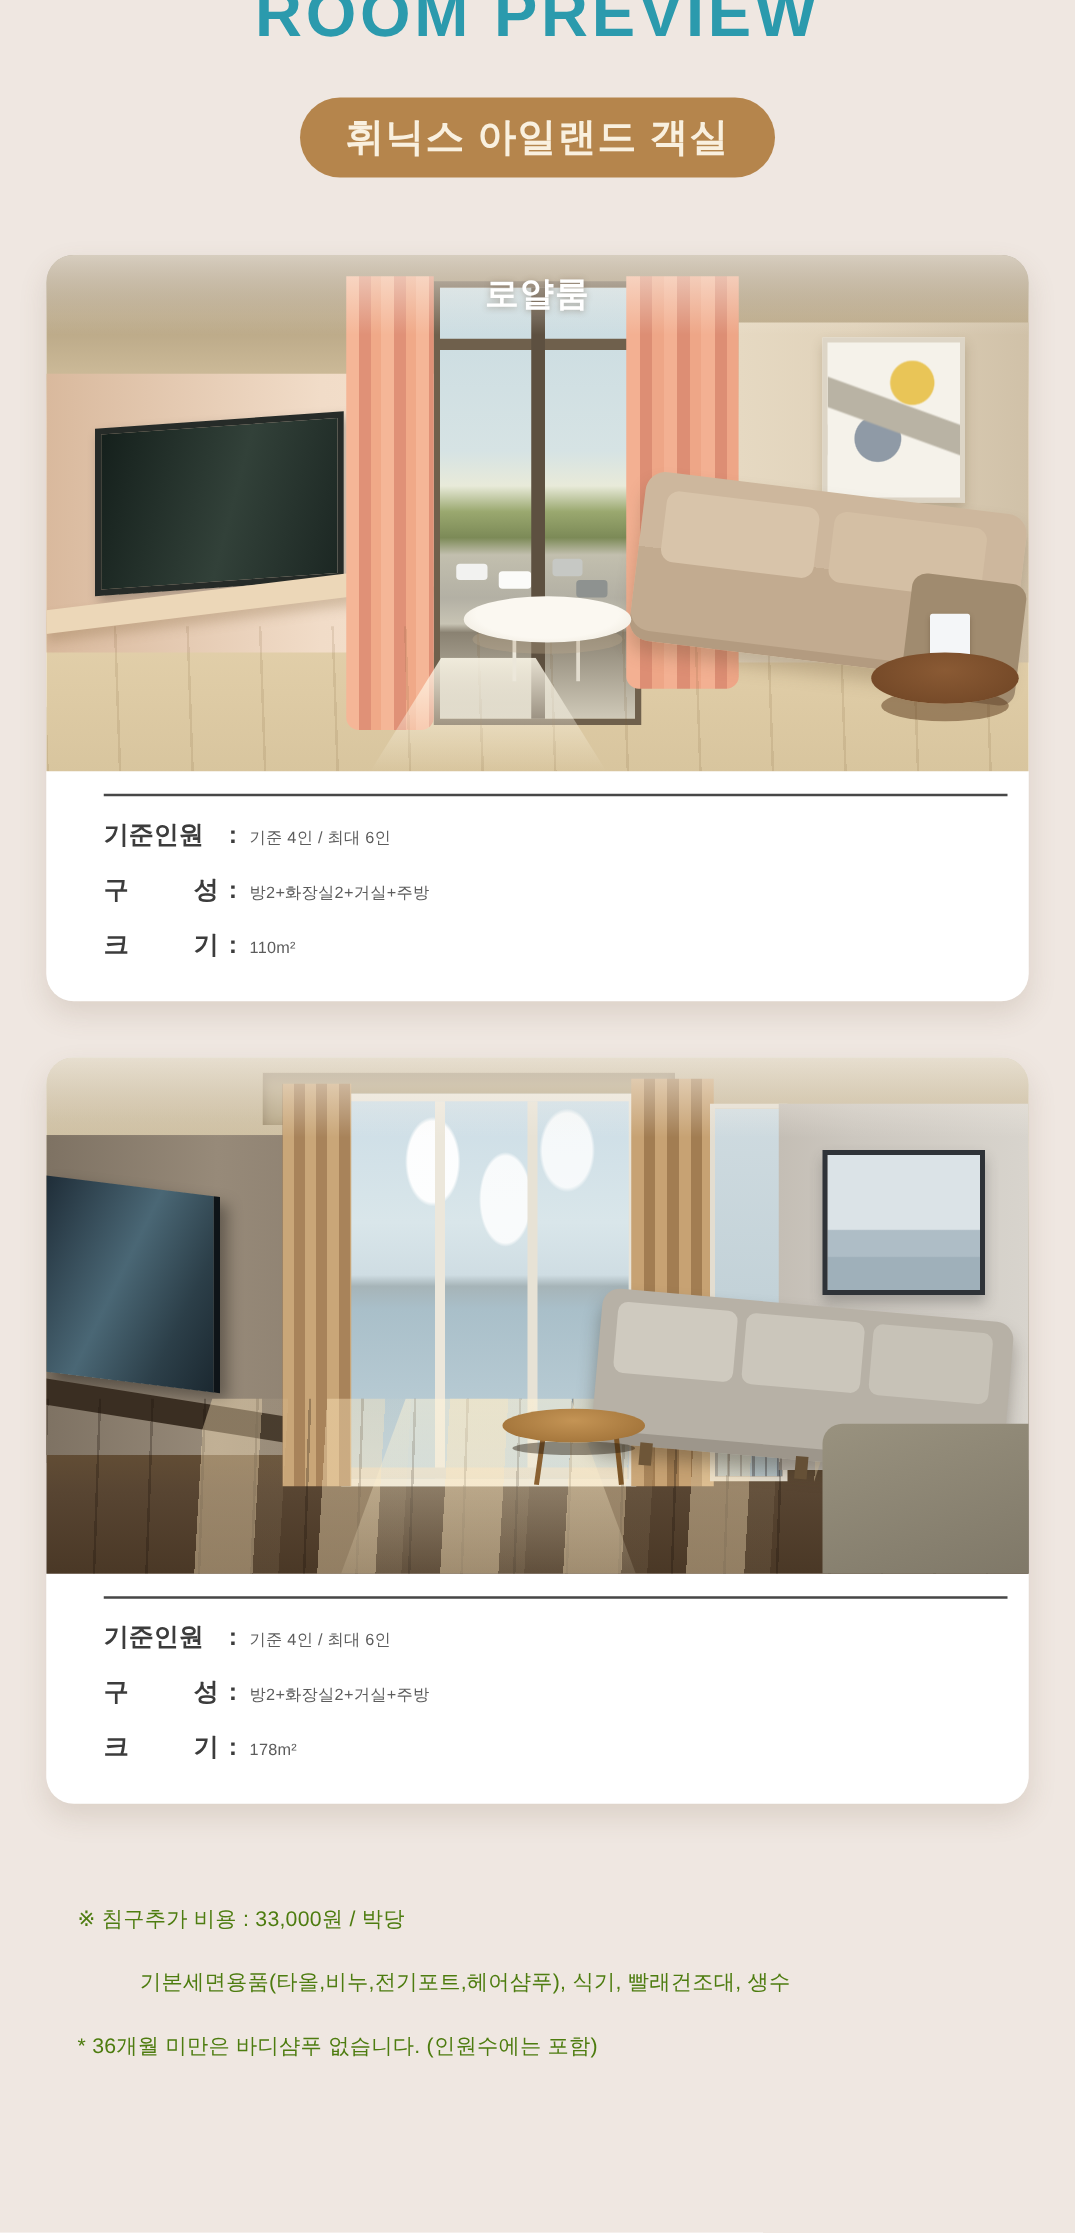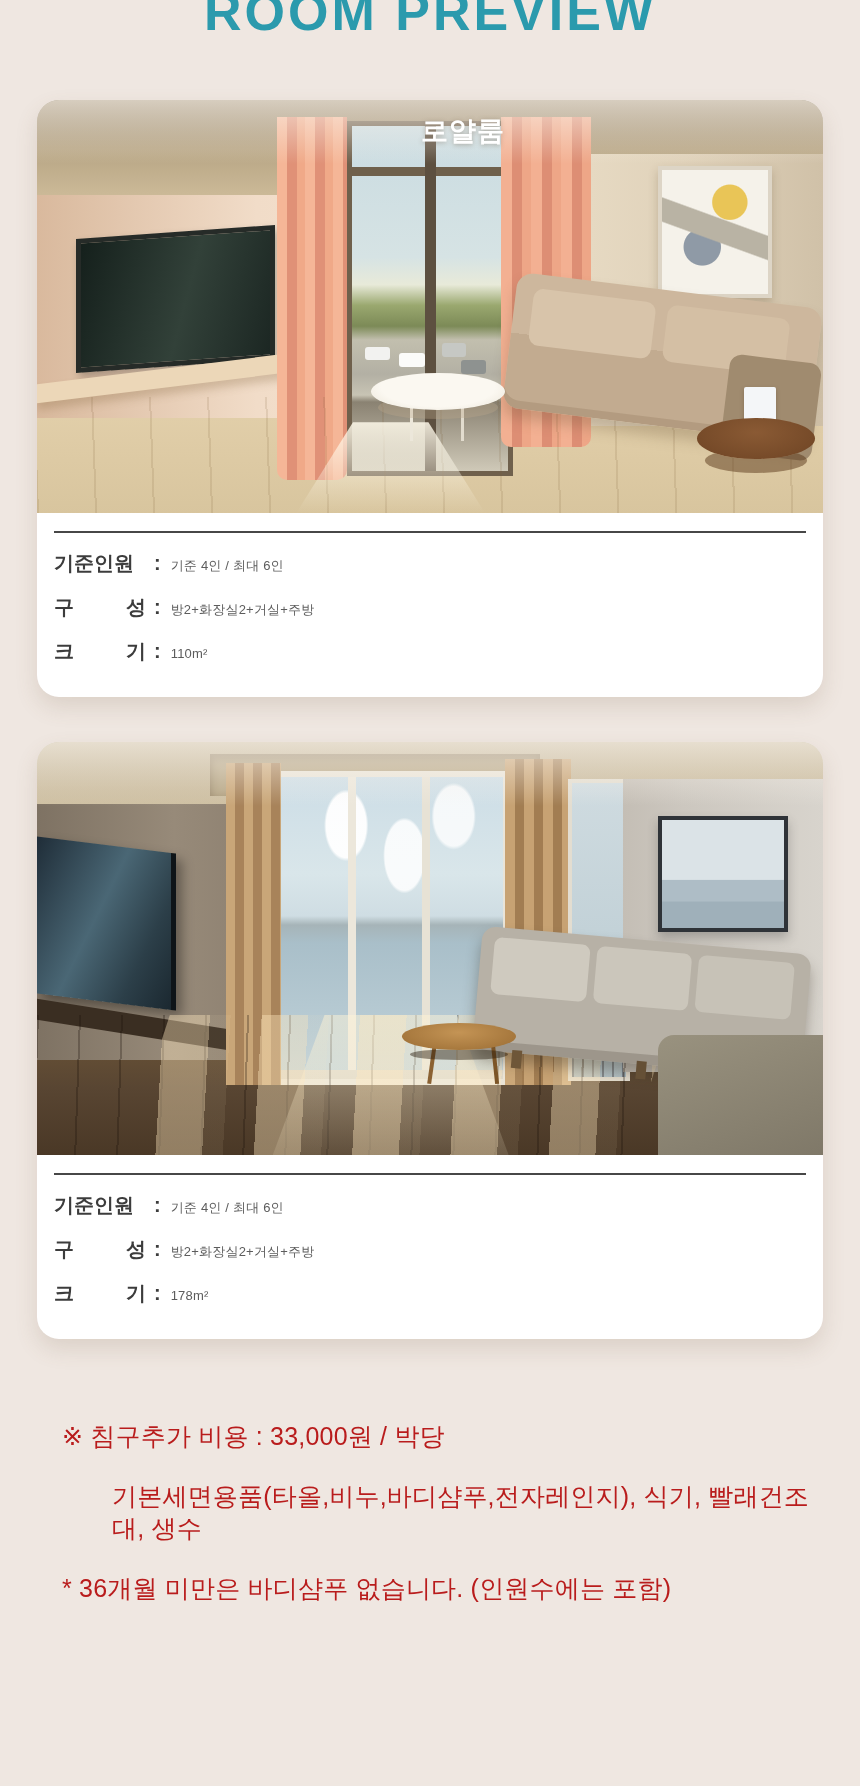--- a/index.html
+++ b/index.html
@@ -15,31 +15,31 @@
   
   .card{width:786px;margin:0 auto;background:#ffffff;border-radius:22px;overflow:hidden;
     box-shadow:0 10px 22px rgba(120,95,70,.16);}
   .card-1{margin-top:62px;}
   .card-2{margin-top:45px;}
   .photo{position:relative;height:413px;overflow:hidden;}
   .photo *{position:absolute;}
   .photo-veil{left:0;top:0;width:100%;height:64px;
     background:linear-gradient(180deg,rgba(250,244,236,.68),rgba(250,244,236,0));}
   .photo-title{left:0;top:13px;width:100%;text-align:center;color:#ffffff;font-size:27px;
-    font-weight:600;letter-spacing:1px;text-shadow:0 1px 5px rgba(110,90,70,.45);padding-left:33px;}
-
-  .card-info{padding:18px 17px 32px;}
+    font-weight:600;letter-spacing:1px;text-shadow:0 1px 5px rgba(110,90,70,.45);}
+
+  .card-info{padding:18px 17px 32px;margin-left:29px;}
   .divider{height:2px;background:#474747;}
   .info-row{display:flex;align-items:baseline;margin-top:17px;}
   .lbl{font-weight:bold;color:#3c3c3c;font-size:20px;width:92px;text-align:justify;text-align-last:justify;}
   .colon{font-weight:bold;color:#3c3c3c;font-size:20px;margin:0 10px 0 8px;}
   .val{color:#5c5c5c;font-size:13px;letter-spacing:.2px;}
 
   
-  .notes{margin:82px 40px 0 62px;color:#b91c1c;font-size:25px;line-height:1.25;}
+  .notes{margin:82px 40px 0 62px;color:#4d7c0f;font-size:17px;line-height:1.25;}
   .note{margin-bottom:29px;letter-spacing:.2px;}
   .note.indent{padding-left:50px;}
 
   
   .ph1{background:linear-gradient(180deg,#8d7c60 0%,#b7a584 12%,#cdbb99 24%,#e7d3b8 32%,
         #e2ceb2 58%,#e3d0ab 72%,#d8c59e 100%);}
   .p1-lwall{left:0;top:23%;width:40%;height:54%;background:linear-gradient(90deg,#d9b99d,#f1dcc8 70%,#f3e0cc);}
   .p1-tv{left:5%;top:32%;width:24%;height:30%;background:linear-gradient(105deg,#15201c,#324139 55%,#1c2723);
     border:5px solid #262b28;transform:skewY(-4deg);box-shadow:3px 5px 9px rgba(0,0,0,.25);}
   .p1-shelf{left:0;top:64%;width:42%;height:4.5%;background:#ecd7b8;transform:skewY(-7deg);
@@ -142,20 +142,21 @@
   .p2-ctable{left:46.5%;top:68%;width:14.5%;height:6.5%;border-radius:50%;
     background:radial-gradient(ellipse at 50% 35%,#c49455,#9a6c33);
     box-shadow:0 18px 0 -8px rgba(40,26,12,.45);}
 </style>
 </head>
 <body>
 
 <div class="page">
 
   <h1 class="main-title">ROOM PREVIEW</h1>
+  <div class="badge">휘닉스 아일랜드 객실</div>
 
   <section class="card card-1">
     <div class="photo ph1">
       <div class="p1-lwall"></div>
       <div class="p1-tv"></div>
       <div class="p1-shelf"></div>
       <div class="p1-window">
         <div class="p1-trans"></div>
         <div class="p1-car a"></div>
         <div class="p1-car b"></div>
@@ -252,17 +253,17 @@
       <div class="info-row">
         <span class="lbl">크 기</span>
         <span class="colon">:</span>
         <span class="val">178m²</span>
       </div>
     </div>
   </section>
 
   <div class="notes">
     <div class="note">※ 침구추가 비용 : 33,000원 / 박당</div>
-    <div class="note indent">기본세면용품(타올,비누,바디샴푸,전자레인지), 식기, 빨래건조대, 생수</div>
+    <div class="note indent">기본세면용품(타올,비누,전기포트,헤어샴푸), 식기, 빨래건조대, 생수</div>
     <div class="note">* 36개월 미만은 바디샴푸 없습니다. (인원수에는 포함)</div>
   </div>
 
 </div>
 
 </body></html>

